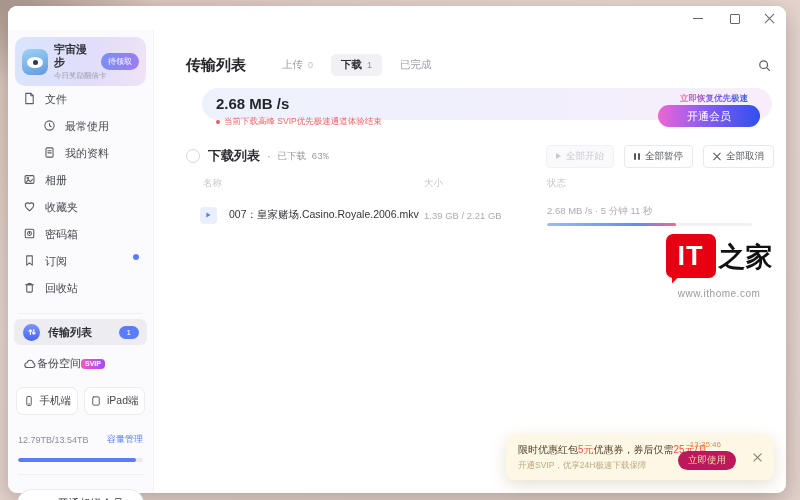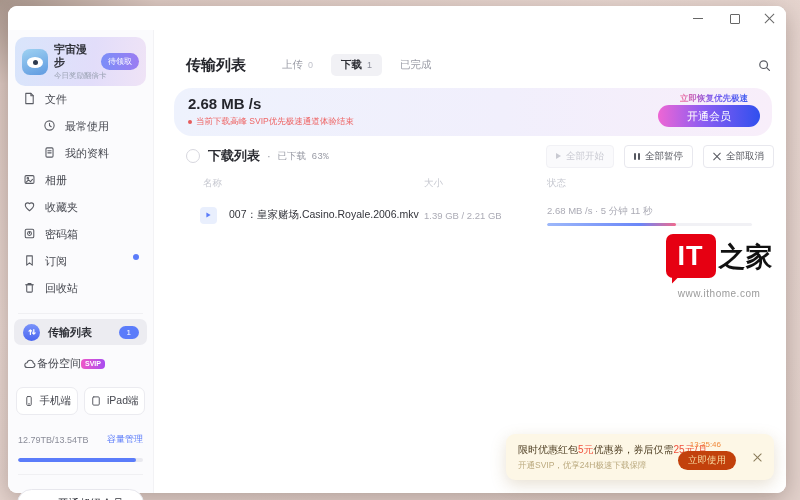--- a/index.html
+++ b/index.html
@@ -59,21 +59,21 @@
   .main{position:absolute;left:146px;top:24px;right:0;bottom:0;background:#fff;border-radius:0 0 9px 0;}
   .main-header{position:absolute;left:32px;right:14px;top:24px;height:22px;display:flex;align-items:center;}
   .page-title{font-size:15px;font-weight:bold;color:#25262c;}
   .tabs{display:flex;align-items:center;gap:8px;margin-left:26px;}
   .tab{display:flex;align-items:center;gap:5px;padding:4px 10px;border-radius:5px;font-size:10.5px;color:#9a9ca6;cursor:pointer;}
   .tab .cnt{font-size:9px;color:#c0c2cb;}
   .tab.active{background:#f1f1f5;color:#2c2d33;font-weight:bold;}
   .tab.active .cnt{color:#8b8d99;font-weight:normal;}
   .search-btn{margin-left:auto;cursor:pointer;display:flex;}
   
-  .banner{position:absolute;left:20px;right:14px;top:58px;height:48px;border-radius:18px;
+  .banner{position:absolute;left:48px;right:14px;top:58px;height:32px;border-radius:18px;
     background:linear-gradient(90deg,#eef2fd 0%,#f1effc 55%,#f8eefa 100%);}
   .speed{position:absolute;left:14px;top:7px;font-size:15px;font-weight:bold;color:#25262c;}
   .notice{position:absolute;left:14px;top:28px;font-size:8.5px;color:#e66;display:flex;align-items:center;gap:4px;}
   .notice::before{content:"";width:4px;height:4px;border-radius:50%;background:#e65c5c;}
   .promo-text{position:absolute;right:24px;top:5px;font-size:8.5px;font-weight:bold;
     background:linear-gradient(90deg,#f2699a,#7a5cf0,#3d5bf0);-webkit-background-clip:text;background-clip:text;color:transparent;}
   .cta-btn{position:absolute;right:12px;top:17px;width:102px;height:22px;border-radius:12px;border:none;
     background:linear-gradient(90deg,#ee66d4 0%,#8a5cf2 45%,#3050ee 100%);color:#fff;font-size:11px;
     display:flex;align-items:center;justify-content:center;cursor:pointer;}
   
@@ -113,21 +113,21 @@
   .wm-cn{font-size:27px;font-weight:bold;color:#111;line-height:46px;font-family:"Liberation Serif","DejaVu Serif",serif;}
   .wm-url{margin-top:8px;font-size:10px;color:#9a9a9a;letter-spacing:.5px;}
   
   .toast{position:absolute;right:12px;bottom:13px;width:268px;height:46px;border-radius:9px;background:#fdf7e6;
     box-shadow:0 5px 16px rgba(150,120,60,.22);}
   .toast-line1{position:absolute;left:12px;top:9px;font-size:10px;color:#4c3c20;white-space:nowrap;}
   .toast-line1 .hl{color:#f0503c;}
   .toast-line2{position:absolute;left:12px;top:26px;font-size:8.5px;color:#bcab80;}
   .countdown{position:absolute;right:53px;top:6px;font-size:8px;color:#f08a3c;}
   .use-btn{position:absolute;right:38px;top:17px;height:19px;padding:0 10px;border:none;border-radius:11px;
-    background:#c2410c;color:#f6d9a0;font-size:9.5px;display:flex;align-items:center;cursor:pointer;}
+    background:#be185d;color:#f6d9a0;font-size:9.5px;display:flex;align-items:center;cursor:pointer;}
   .toast-close{position:absolute;right:12px;top:19px;width:9px;height:9px;cursor:pointer;}
   .toast-close::before,.toast-close::after{content:"";position:absolute;left:-1px;top:4px;width:11px;border-top:1.2px solid #8a7a58;}
   .toast-close::before{transform:rotate(45deg);} .toast-close::after{transform:rotate(-45deg);}
   svg.ic{stroke:#5a5c64;fill:none;stroke-width:1.15;stroke-linecap:round;stroke-linejoin:round;}
 </style>
 </head>
 <body>
 
 <div class="window">
 

